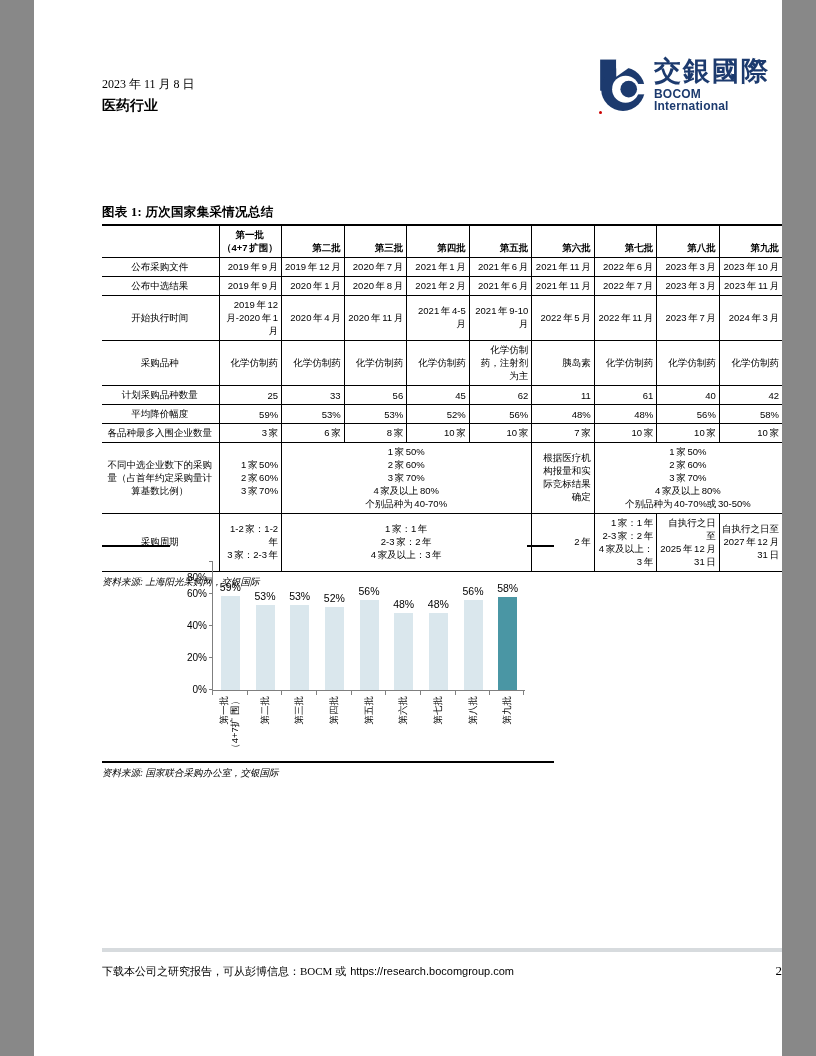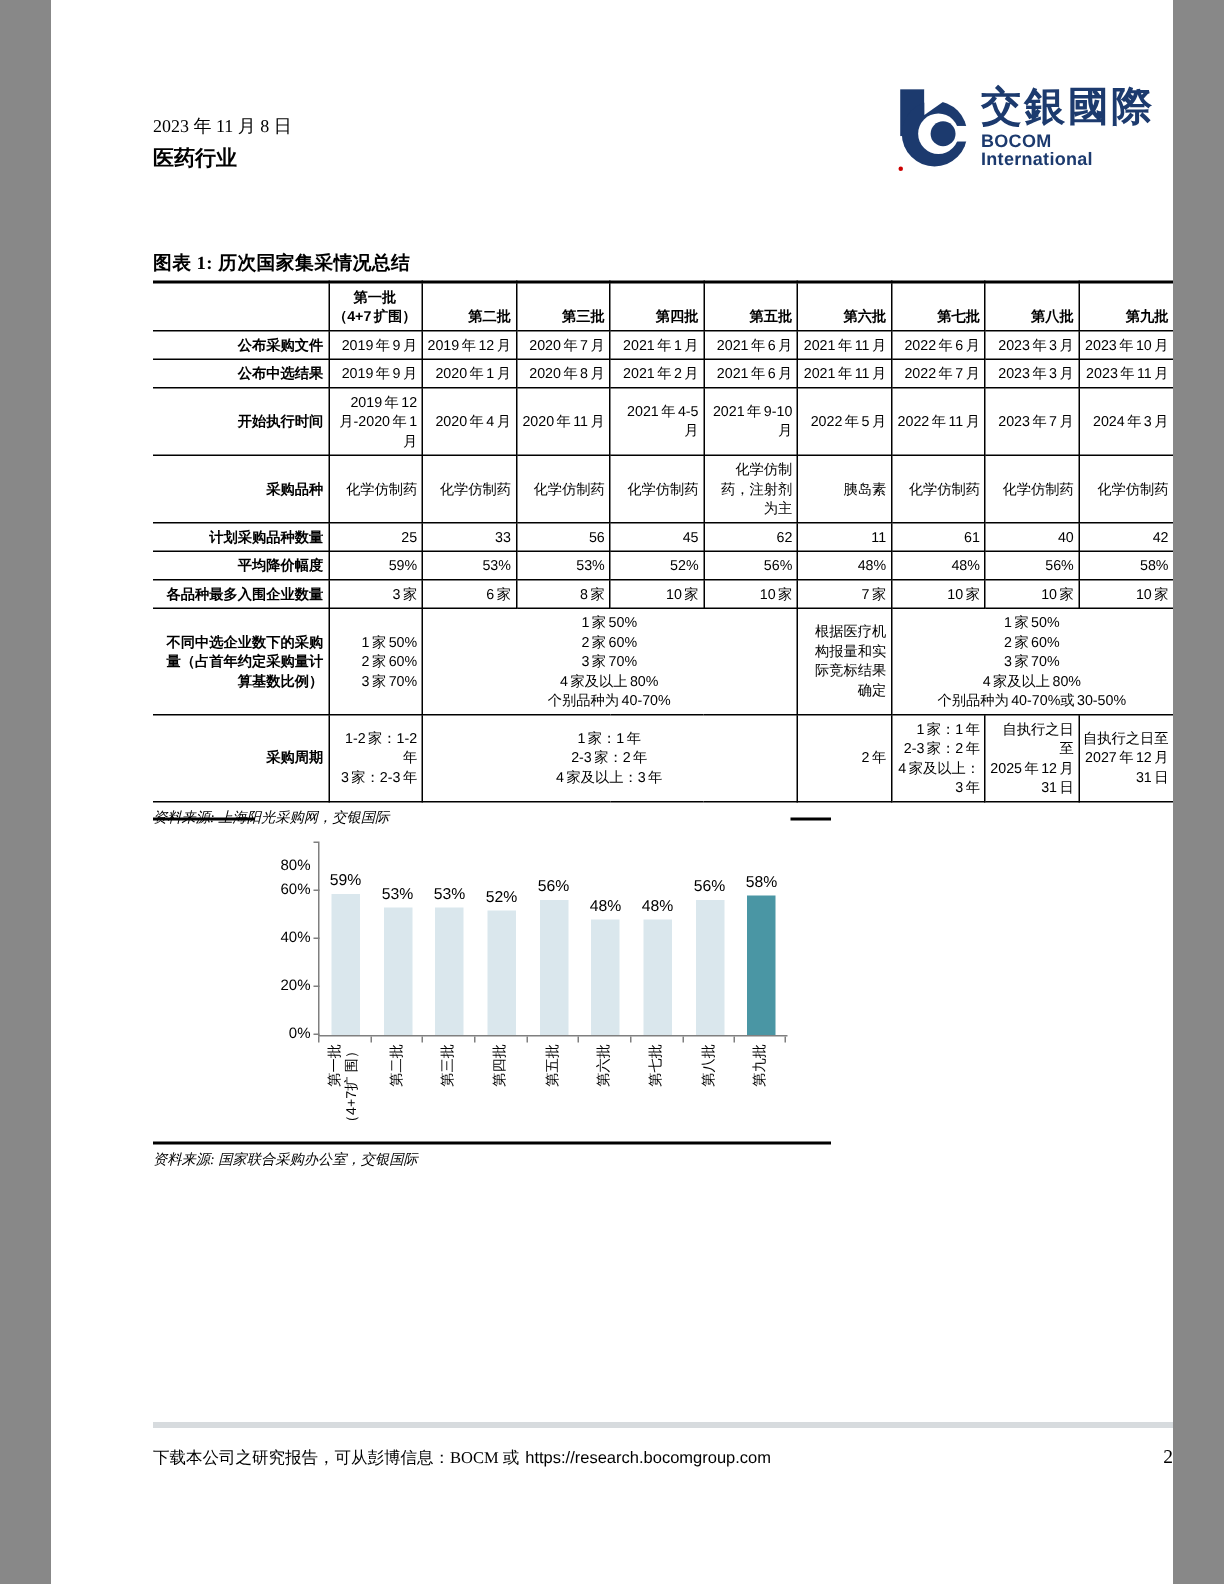--- a/index.html
+++ b/index.html
@@ -10,39 +10,39 @@
   .hdr-date { position:absolute; left:68px; top:76px; font:12px "Liberation Serif", serif; }
   .hdr-industry { position:absolute; left:68px; top:97px; font:bold 14px "Liberation Serif", serif; }
   .logo { position:absolute; top:57px; left:563px; width:178px; height:56px; display:flex; align-items:center; }
   .logo-mark { width:52px; height:54px; flex:0 0 auto; }
   .logo-text { margin-left:5px; display:flex; flex-direction:column; align-items:flex-start; }
   .logo-cn { font:bold 27px/1 "Liberation Serif", serif; color:#1c3a6e; letter-spacing:2px; }
   .logo-en { font:bold 12px/1 "Liberation Sans", sans-serif; color:#1c3a6e; margin-top:3px; letter-spacing:0.2px; }
   .logo-reddot { position:absolute; left:2px; top:54px; width:3px; height:3px; background:#c00; border-radius:50%; }
 
   
-  .fig-title { font:bold 12.5px "Liberation Serif", serif; letter-spacing:0.3px; }
+  .fig-title { font:bold 12.5px "Liberation Serif", serif; letter-spacing:0.3px;margin-top:37px; }
   .fig-source { font:italic 9.5px "Liberation Serif", serif; margin-top:4px; }
 
   .figure1 { position:absolute; left:68px; top:167px; width:680px; }
   .figure1 .fig-title { margin-bottom:3px; }
 
   
   table.proc { border-collapse:collapse; table-layout:fixed; width:680px;
                border-top:2px solid #000; font:9.5px "Liberation Sans", sans-serif; word-spacing:-1px; }
   table.proc col.clab { width:117px; }
   table.proc col.cb { width:62.5px; }
   table.proc th, table.proc td { border:1px solid #000; padding:2.5px 3px 2.5px 2px;
                white-space:pre-line; vertical-align:middle; overflow:hidden; }
   table.proc tr > *:first-child { border-left:none; }
   table.proc tr > *:last-child { border-right:none; }
   table.proc thead th { border-top:none; font-weight:bold; text-align:right; vertical-align:bottom; }
   table.proc thead th.c { text-align:center; }
   table.proc td { text-align:right; }
-  table.proc td.lbl { text-align:right; font-weight:bold; }
+  table.proc td.lbl { text-align:center; font-weight:normal; }
   table.proc td.ctr { text-align:center; }
   table.proc td.rt { text-align:right; }
 
   
   .figure2 { position:absolute; left:68px; top:528px; width:452px; }
   .fig2-head { position:relative; height:20px; }
   .rule-left  { position:absolute; top:17px; left:0;    width:68px; height:2px; background:#000; }
   .rule-right { position:absolute; top:17px; left:425px; width:27px; height:2px; background:#000; }
   .chart-plot { position:relative; margin:14px 0 0 110px; width:312px; height:128px;
                 border-left:1px solid #7f7f7f; border-bottom:1px solid #7f7f7f; }

